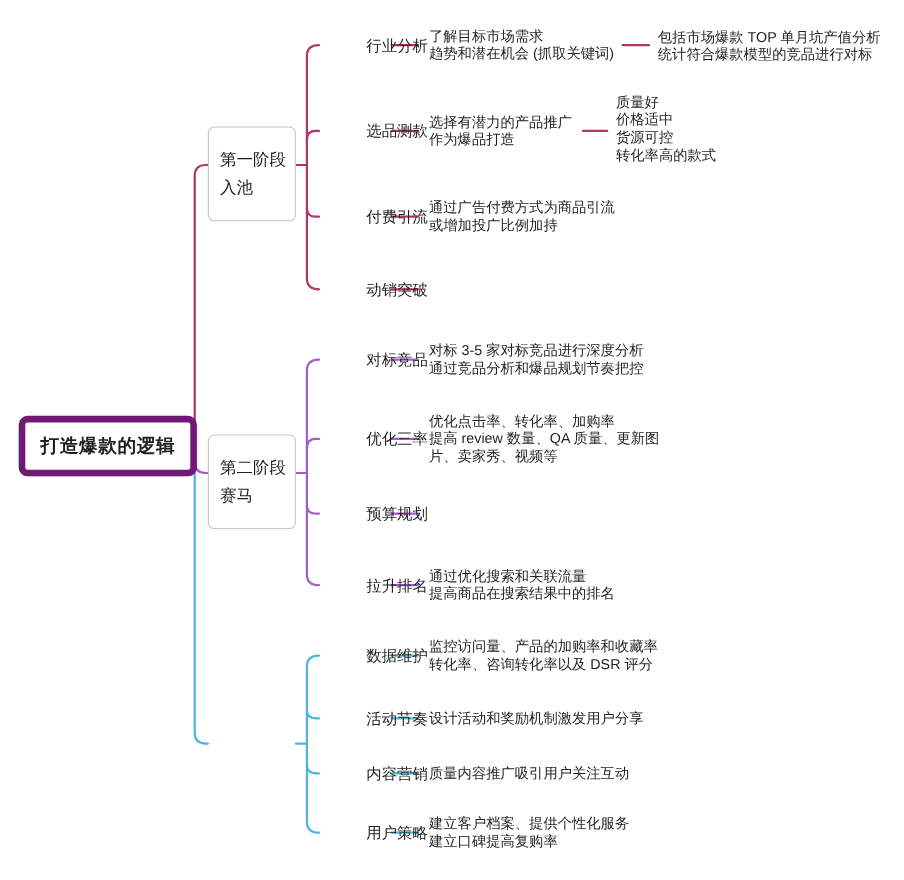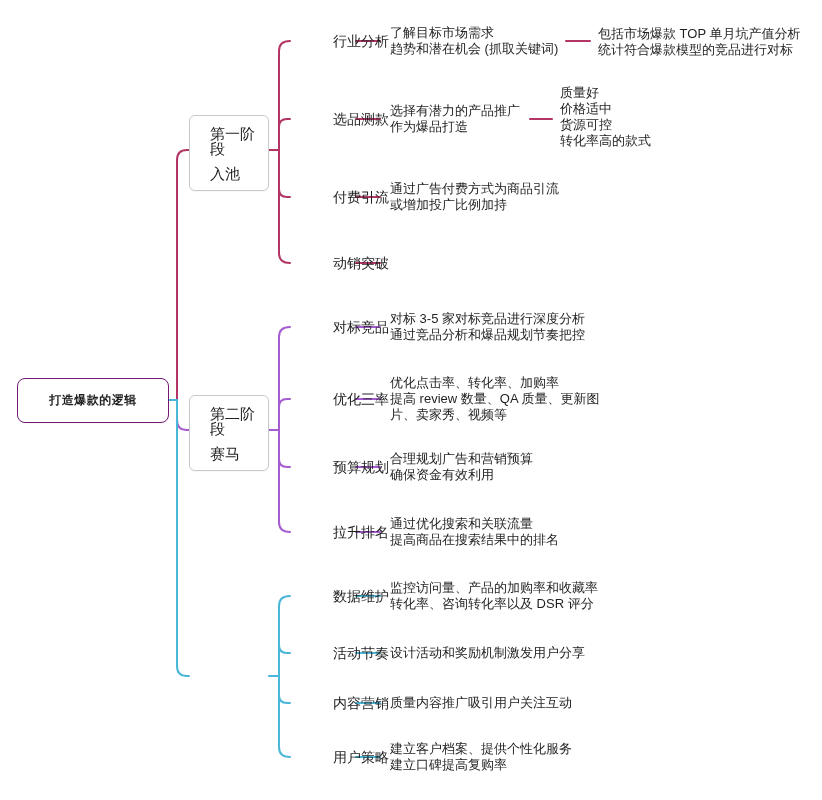--- a/index.html
+++ b/index.html
@@ -5,30 +5,30 @@
   html,body{margin:0;padding:0;background:#ffffff;}
   .canvas{
     position:relative;width:822px;height:800px;overflow:hidden;background:#ffffff;
     font-family:"Liberation Sans",sans-serif;color:#1f1f1f;
   }
   .canvas svg{position:absolute;left:0;top:0;}
   .node{position:absolute;white-space:pre-line;}
   .vcenter{transform:translateY(-50%);}
   .root-box{
     position:absolute;left:17px;top:378px;width:150px;height:43px;
-    background:#fff;border:1px solid #701a75;border-radius:8px;
+    background:#fff;border:6px solid #701a75;border-radius:8px;
     display:flex;align-items:center;justify-content:center;
-    font-size:12px;font-weight:bold;letter-spacing:.5px;
+    font-size:17px;font-weight:bold;letter-spacing:.5px;
     box-shadow:0 1px 2px rgba(0,0,0,.04);
   }
   .stage-box{
-    position:absolute;left:189px;width:80px;height:76px;box-sizing:border-box;
+    position:absolute;left:189px;width:80px;height:86px;box-sizing:border-box;
     background:#fff;border:1px solid #c9c9c9;border-radius:6px;
     display:flex;flex-direction:column;justify-content:center;gap:10px;
-    padding-left:20px;font-size:15px;line-height:15px;
+    padding-left:10px;font-size:15px;line-height:15px;
     box-shadow:0 1px 2px rgba(0,0,0,.04);
   }
   .keyword{left:297px;font-size:14px;line-height:14px;margin-left:36px;}
   .detail{left:390px;font-size:13px;line-height:16px;}
   .note{font-size:13px;line-height:16px;}
 </style>
 </head>
 <body>
 
 <div class="canvas">
@@ -106,22 +106,20 @@
   <div class="node keyword vcenter" style="top:327px">对标竞品</div>
   <div class="node detail vcenter" style="top:327px">对标 3-5 家对标竞品进行深度分析
 通过竞品分析和爆品规划节奏把控</div>
 
   <div class="node keyword vcenter" style="top:399px">优化三率</div>
   <div class="node detail vcenter" style="top:399px">优化点击率、转化率、加购率
 提高 review 数量、QA 质量、更新图
 片、卖家秀、视频等</div>
 
   <div class="node keyword vcenter" style="top:467px">预算规划</div>
-  <div class="node detail vcenter" style="top:467px">合理规划广告和营销预算
-确保资金有效利用</div>
 
   <div class="node keyword vcenter" style="top:532px">拉升排名</div>
   <div class="node detail vcenter" style="top:532px">通过优化搜索和关联流量
 提高商品在搜索结果中的排名</div>
 
   <div class="node keyword vcenter" style="top:596px">数据维护</div>
   <div class="node detail vcenter" style="top:596px">监控访问量、产品的加购率和收藏率
 转化率、咨询转化率以及 DSR 评分</div>
 
   <div class="node keyword vcenter" style="top:653px">活动节奏</div>

